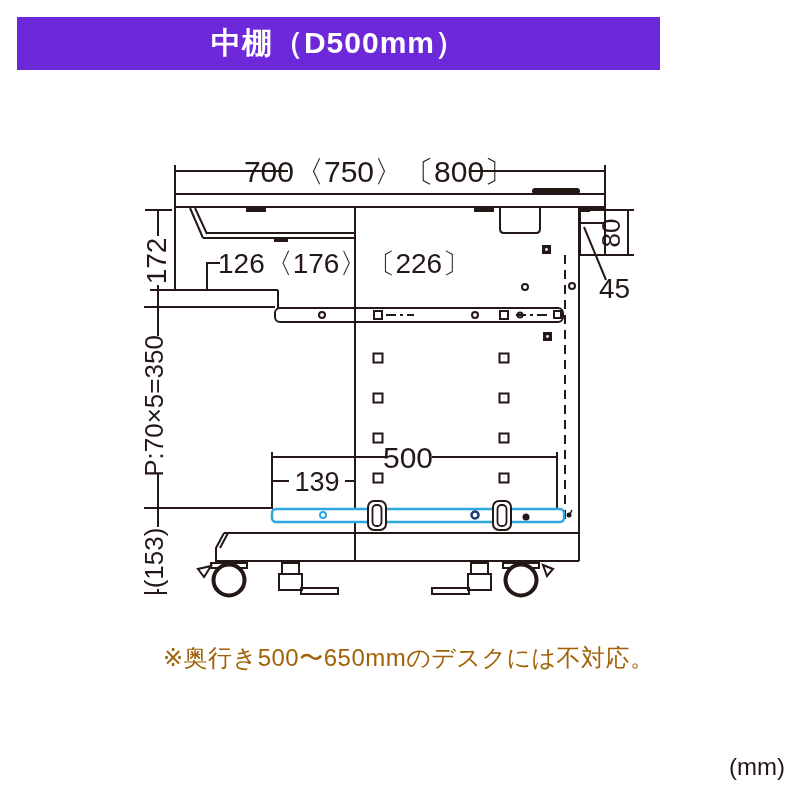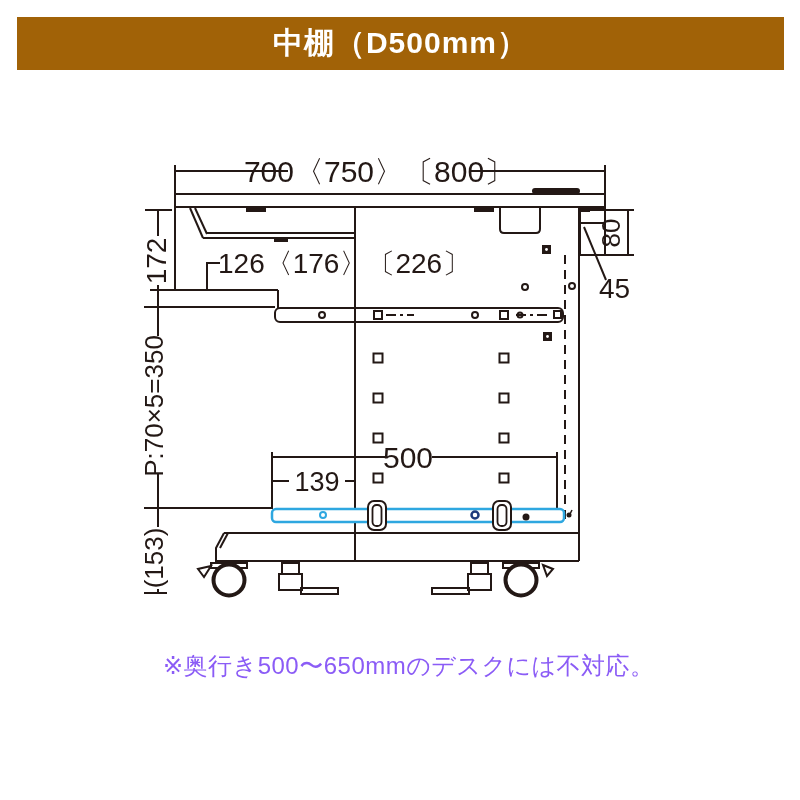--- a/index.html
+++ b/index.html
@@ -1,36 +1,36 @@
 <!DOCTYPE html>
 <html><head>
 <meta charset="utf-8">
 <style>
   html,body{margin:0;padding:0;background:#ffffff;}
   .page{
     position:relative;width:800px;height:800px;background:#ffffff;overflow:hidden;
     font-family:"Liberation Sans","DejaVu Sans",sans-serif;color:#231815;
   }
   .header-bar{
-    position:absolute;left:17px;top:17px;width:767px;height:53px;
-    background:#a16207;display:flex;align-items:center;justify-content:center;
+    position:absolute;left:17px;top:17px;width:643px;height:53px;
+    background:#6d28d9;display:flex;align-items:center;justify-content:center;
   }
   .header-bar .title{
     color:#ffffff;font-size:30px;font-weight:bold;letter-spacing:1px;
   }
   .subtitle{
     position:absolute;left:31px;top:88px;font-size:23px;font-weight:bold;color:#231815;
     letter-spacing:0.5px;
   }
   .drawing{position:absolute;left:0;top:0;width:800px;height:800px;}
   .notes{
     position:absolute;left:163px;top:643px;font-size:24px;line-height:29px;
     letter-spacing:0.5px;
   }
-  .note-blue{color:#8b5cf6;margin-top:8px;}
+  .note-blue{color:#a16207;}
   .note-red{color:#e8383d;}
   .unit-label{
     position:absolute;left:660px;top:753px;width:125px;text-align:right;
     font-size:24px;color:#231815;
   }
   svg text{fill:#231815;font-family:"Liberation Sans","DejaVu Sans",sans-serif;}
 </style>
 </head>
 <body>
 
@@ -198,14 +198,15 @@
       <rect x="503" y="563" width="36" height="5"></rect>
       <path d="M543,565 L553,569 L547,576 Z" fill="#ffffff"></path>
       <circle cx="521" cy="580" r="15.5" stroke-width="4" fill="#ffffff"></circle>
     </g>
   </svg>
 
   <div class="notes">
     <div class="note-blue">※奥行き500〜650mmのデスクには不対応。</div>
   </div>
 
+  <div class="unit-label">(mm)</div>
 
 </div>
 
 </body></html>

